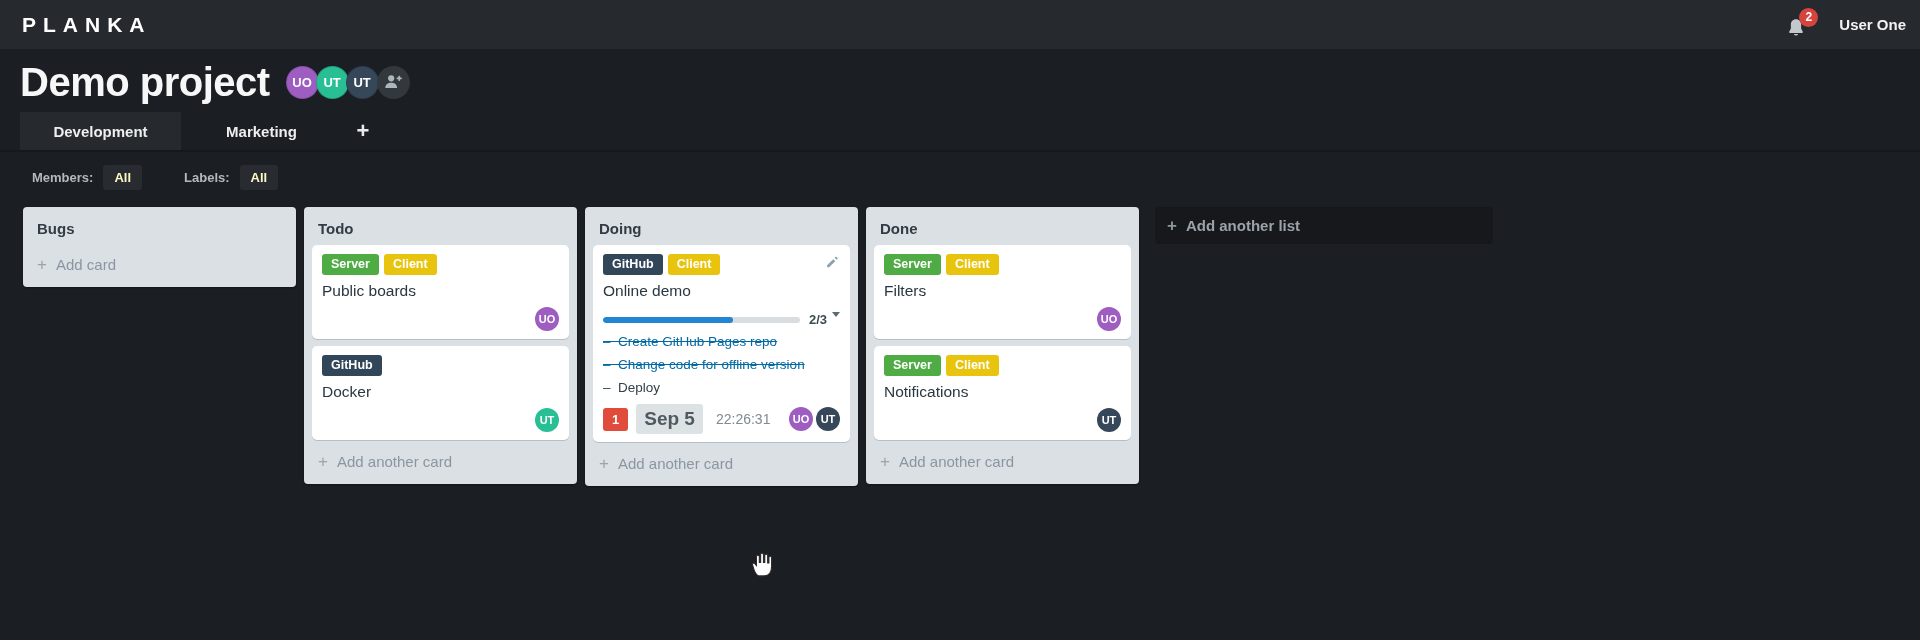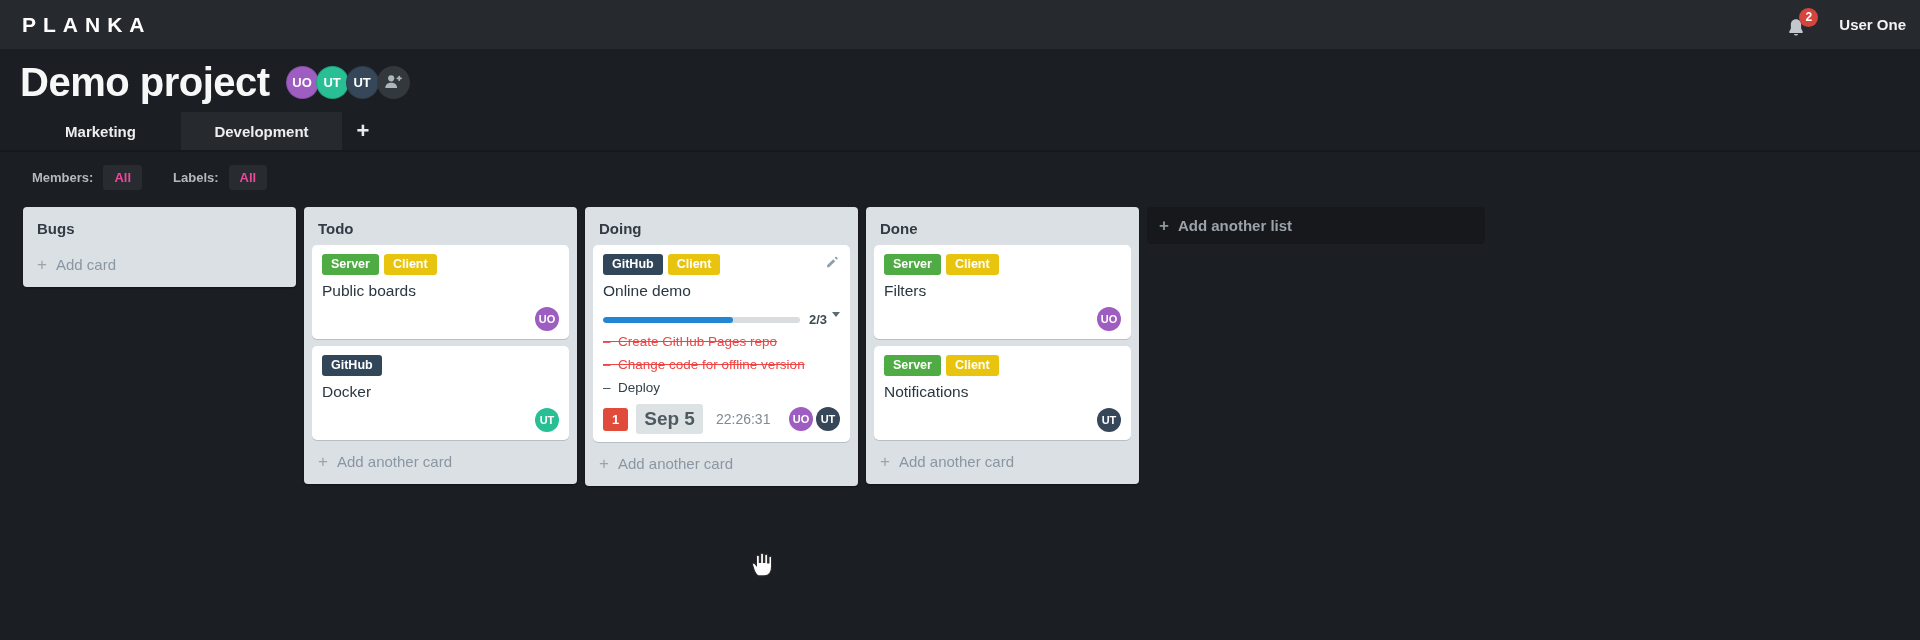--- a/index.html
+++ b/index.html
@@ -34,29 +34,29 @@
   
   .tab-strip { margin-top:9px; border-bottom:2px solid #17181b; display:flex;
     padding-left:20px; height:40px; }
   .tab { width:161px; display:flex; align-items:center; justify-content:center;
     color:#eceeef; font-size:15px; font-weight:bold; cursor:pointer; }
   .tab.active { background:#26292e; }
   .tab-add-btn { width:42px; display:flex; align-items:center; justify-content:center;
     color:#e8eaeb; font-size:22px; font-weight:bold; cursor:pointer; }
 
   
-  .filter-bar { display:flex; align-items:center; padding:13px 1px 11px 32px; font-size:13px; }
+  .filter-bar { display:flex; align-items:center; padding:13px 1px 11px 32px; font-size:13px;gap:11px; }
   .filter-label { color:#b3b9bf; font-weight:bold; margin-right:10px; }
-  .filter-value { background:#282c31; color:#ec4899; padding:5px 11px; border-radius:3px;
+  .filter-value { background:#282c31; color:#fef9c3; padding:5px 11px; border-radius:3px;
     font-weight:bold; cursor:pointer; }
   .filter-group + .filter-group { margin-left:31px; }
   .filter-group { display:flex; align-items:center; }
 
   
-  .board { display:flex; align-items:flex-start; padding:6px 20px 0 23px; 
+  .board { display:flex; align-items:flex-start; padding:6px 20px 0 23px; gap:8px;
     position:relative; }
   .list { width:273px; background:#dbe0e4; border-radius:4px;
     box-shadow:0 1px 2px rgba(0,0,0,.35); flex-shrink:0; }
   .list-title { font-size:15px; font-weight:bold; color:#333b44; padding:13px 14px 6px; cursor:pointer; }
   .cards { padding:2px 8px 0; display:flex; flex-direction:column; gap:7px; }
   .card { background:#fff; border-radius:5px; padding:9px 10px 8px;
     box-shadow:0 1px 0 rgba(24,41,56,.18); position:relative; cursor:pointer; }
   .labels { display:flex; gap:5px; margin-bottom:7px; }
   .card-label { color:#fff; font-weight:bold; font-size:12.5px; padding:3px 9px 4px;
     border-radius:3px; }
@@ -67,21 +67,21 @@
   .progress-row { display:flex; align-items:center; gap:9px; margin:12px 0 3px; }
   .progress-track { flex:1; height:6px; background:#d9dde0; border-radius:3px; overflow:hidden; }
   .progress-fill { height:100%; border-radius:3px; }
   .progress-label { font-size:13px; color:#3d4a52; font-weight:bold; display:flex;
     gap:5px; cursor:pointer; }
   .caret-down { width:0; height:0; border-left:4px solid transparent;
     border-right:4px solid transparent; border-top:5px solid #5c6a72; }
   .tasks { margin:2px 0 4px; }
   .task { font-size:13.5px; color:#31404a; padding:4px 0; }
   .task::before { content:"–  "; white-space:pre; }
-  .task.done { color:#ef4444; text-decoration:line-through; }
+  .task.done { color:#0369a1; text-decoration:line-through; }
   .card-footer { display:flex; align-items:center; gap:8px; margin-top:5px; }
   .notif-badge { background:#e04b3b; color:#fff; font-weight:bold; font-size:13px;
     padding:4px 9px; border-radius:3px; }
   .due-badge { background:#dde2e5; color:#4f5a60; font-size:19px; font-weight:bold;
     padding:4px 8px; border-radius:3px; cursor:pointer; }
   .timer-badge { color:#7e8b92; font-size:14px; margin-left:5px; cursor:pointer; }
   .footer-members { margin-left:auto; display:flex; gap:3px; }
   .add-card-row { display:flex; align-items:center; gap:9px; color:#8a96a2; font-size:15px;
     padding:13px 14px 14px; cursor:pointer; }
   .plus-glyph { font-size:17px; color:#9aa4ae; line-height:1; }
@@ -121,22 +121,22 @@
           <path d="M2.5 17.5C2.5 13.8 5.4 11.8 9 11.8s6.5 2 6.5 5.7z" fill="#aeb6bd"></path>
           <rect x="14.8" y="6.1" width="6" height="1.9" rx=".9" fill="#aeb6bd"></rect>
           <rect x="16.9" y="4" width="1.9" height="6" rx=".9" fill="#aeb6bd"></rect>
         </svg>
       </div>
     </div>
 </section>
 
 <nav class="tab-strip">
   <div id="tabs-holder" style="display:flex">
+      <div class="tab active">Development</div>
       <div class="tab">Marketing</div>
-      <div class="tab active">Development</div>
     </div>
   <div class="tab-add-btn">
     <span>+</span>
   </div>
 </nav>
 
 <div class="filter-bar">
   <div class="filter-group">
     <span class="filter-label">Members:</span>
     <span class="filter-value">All</span>

